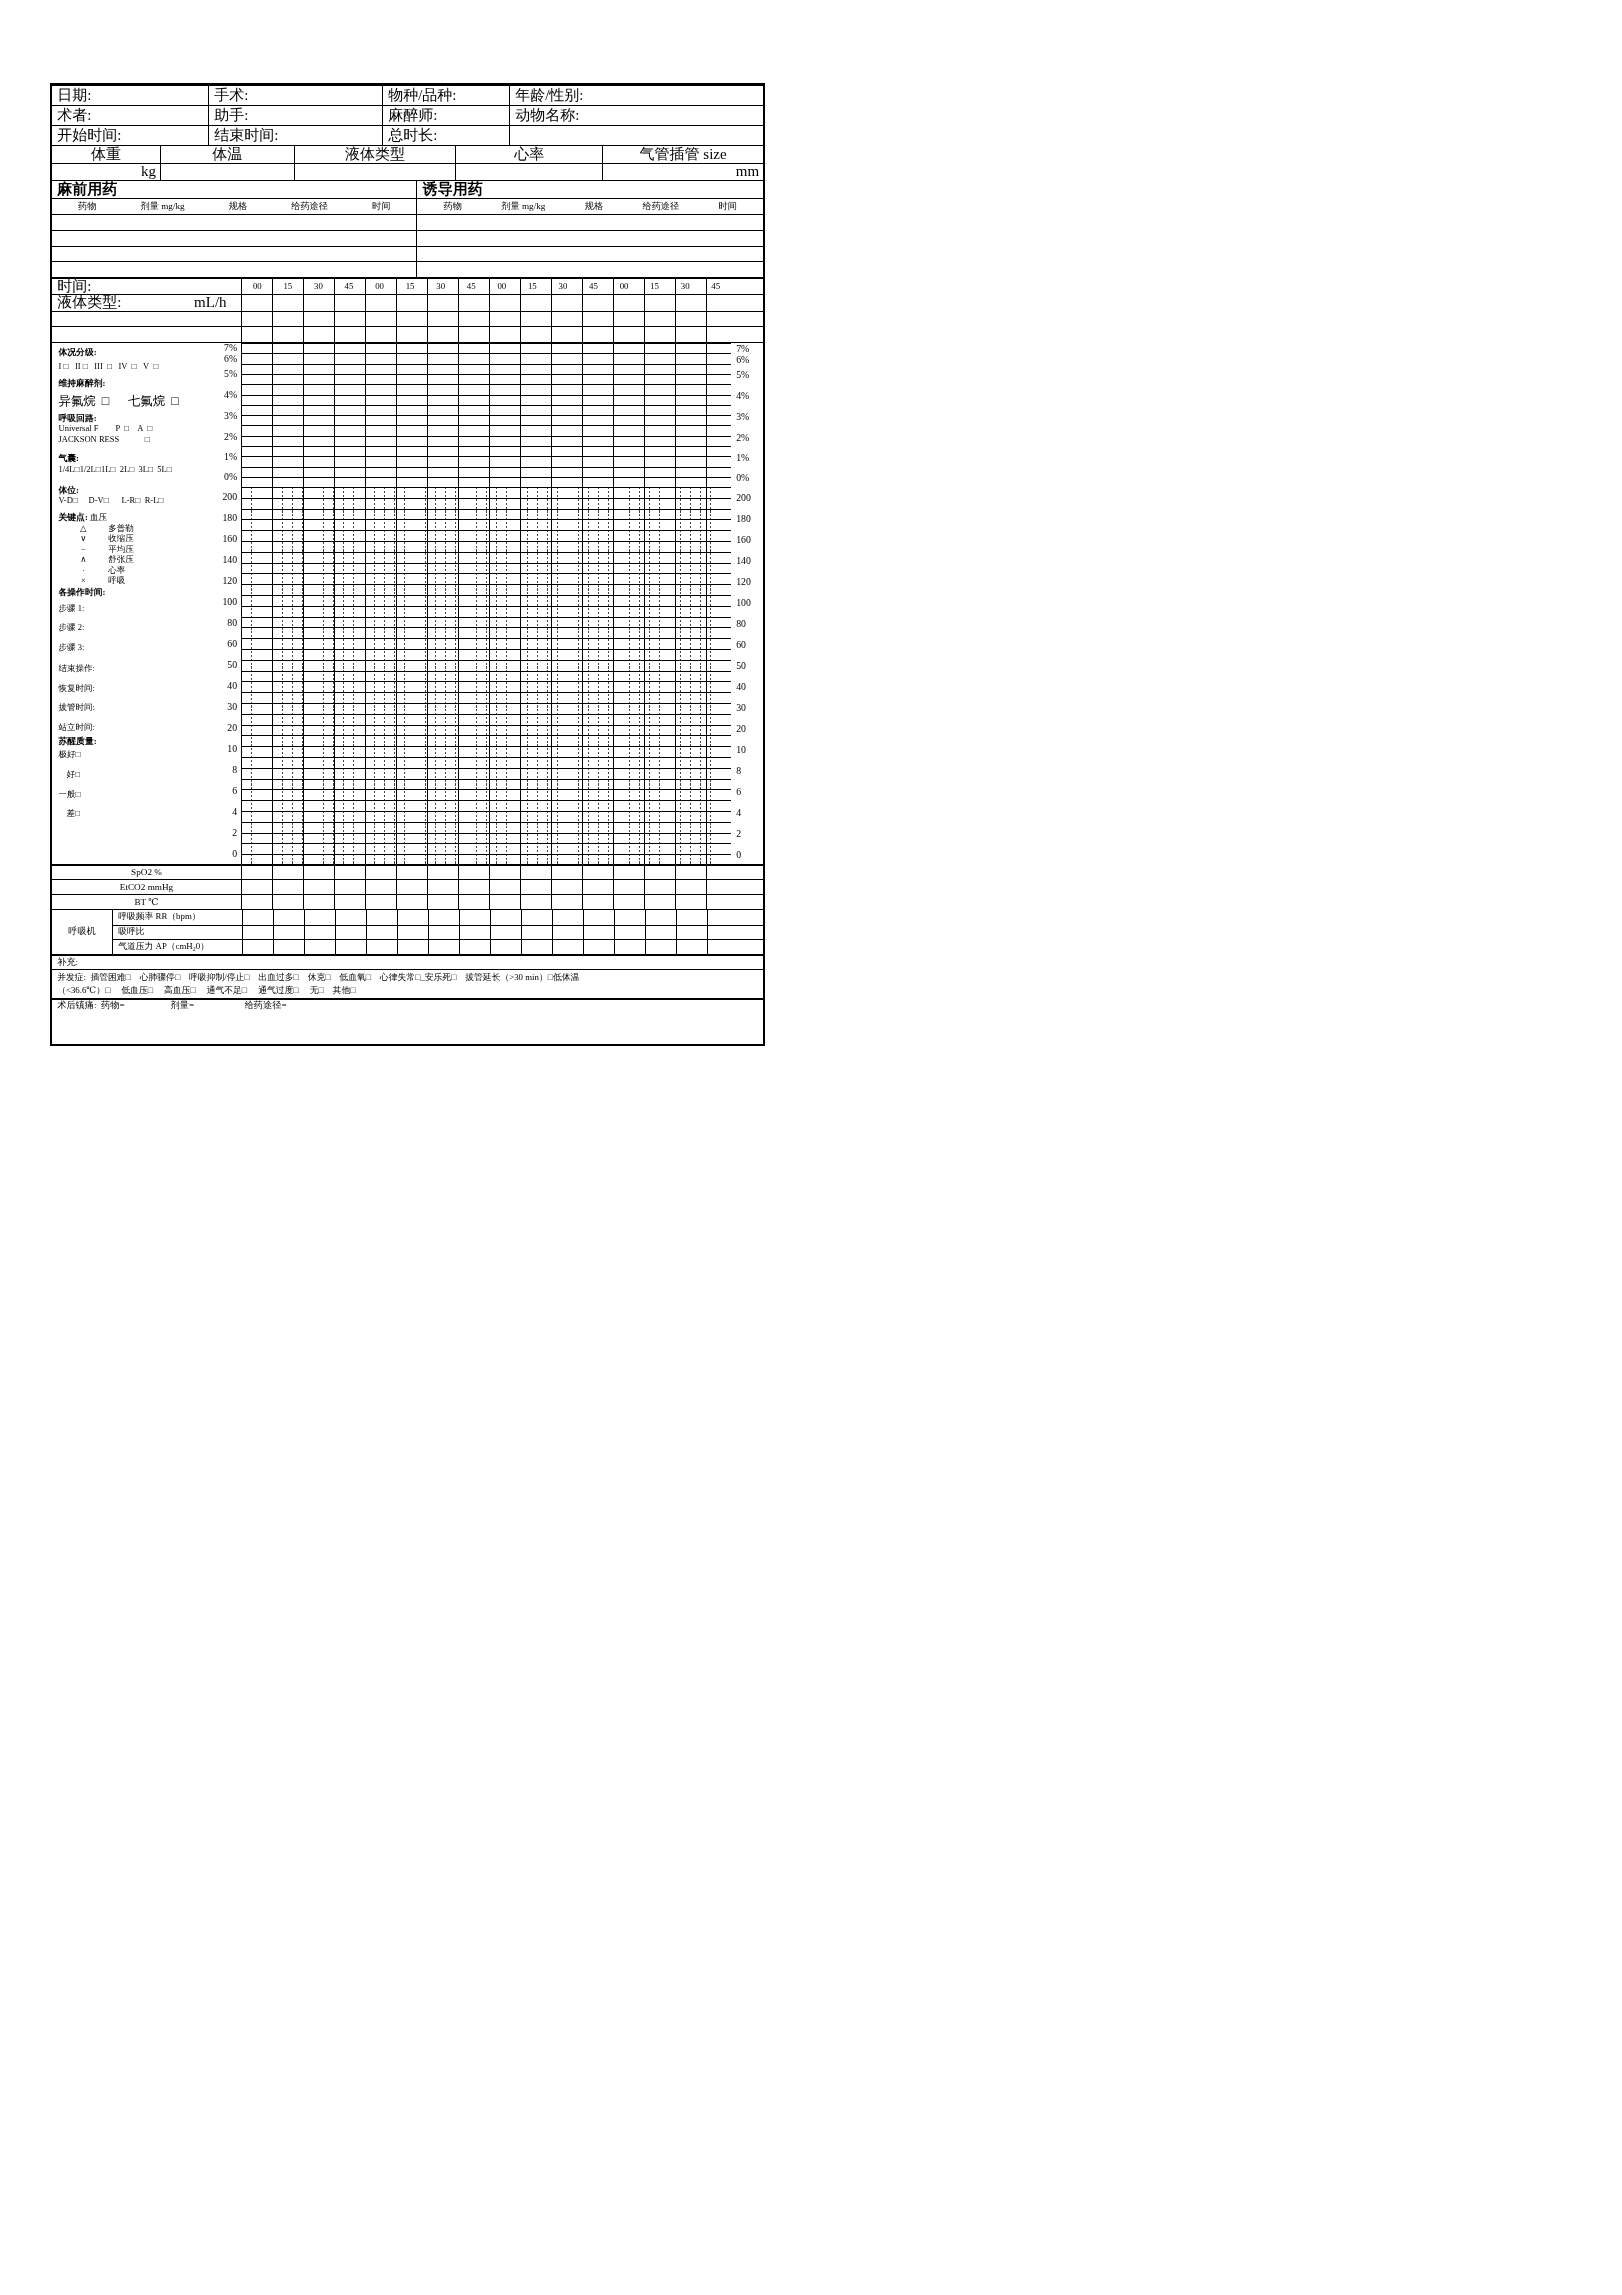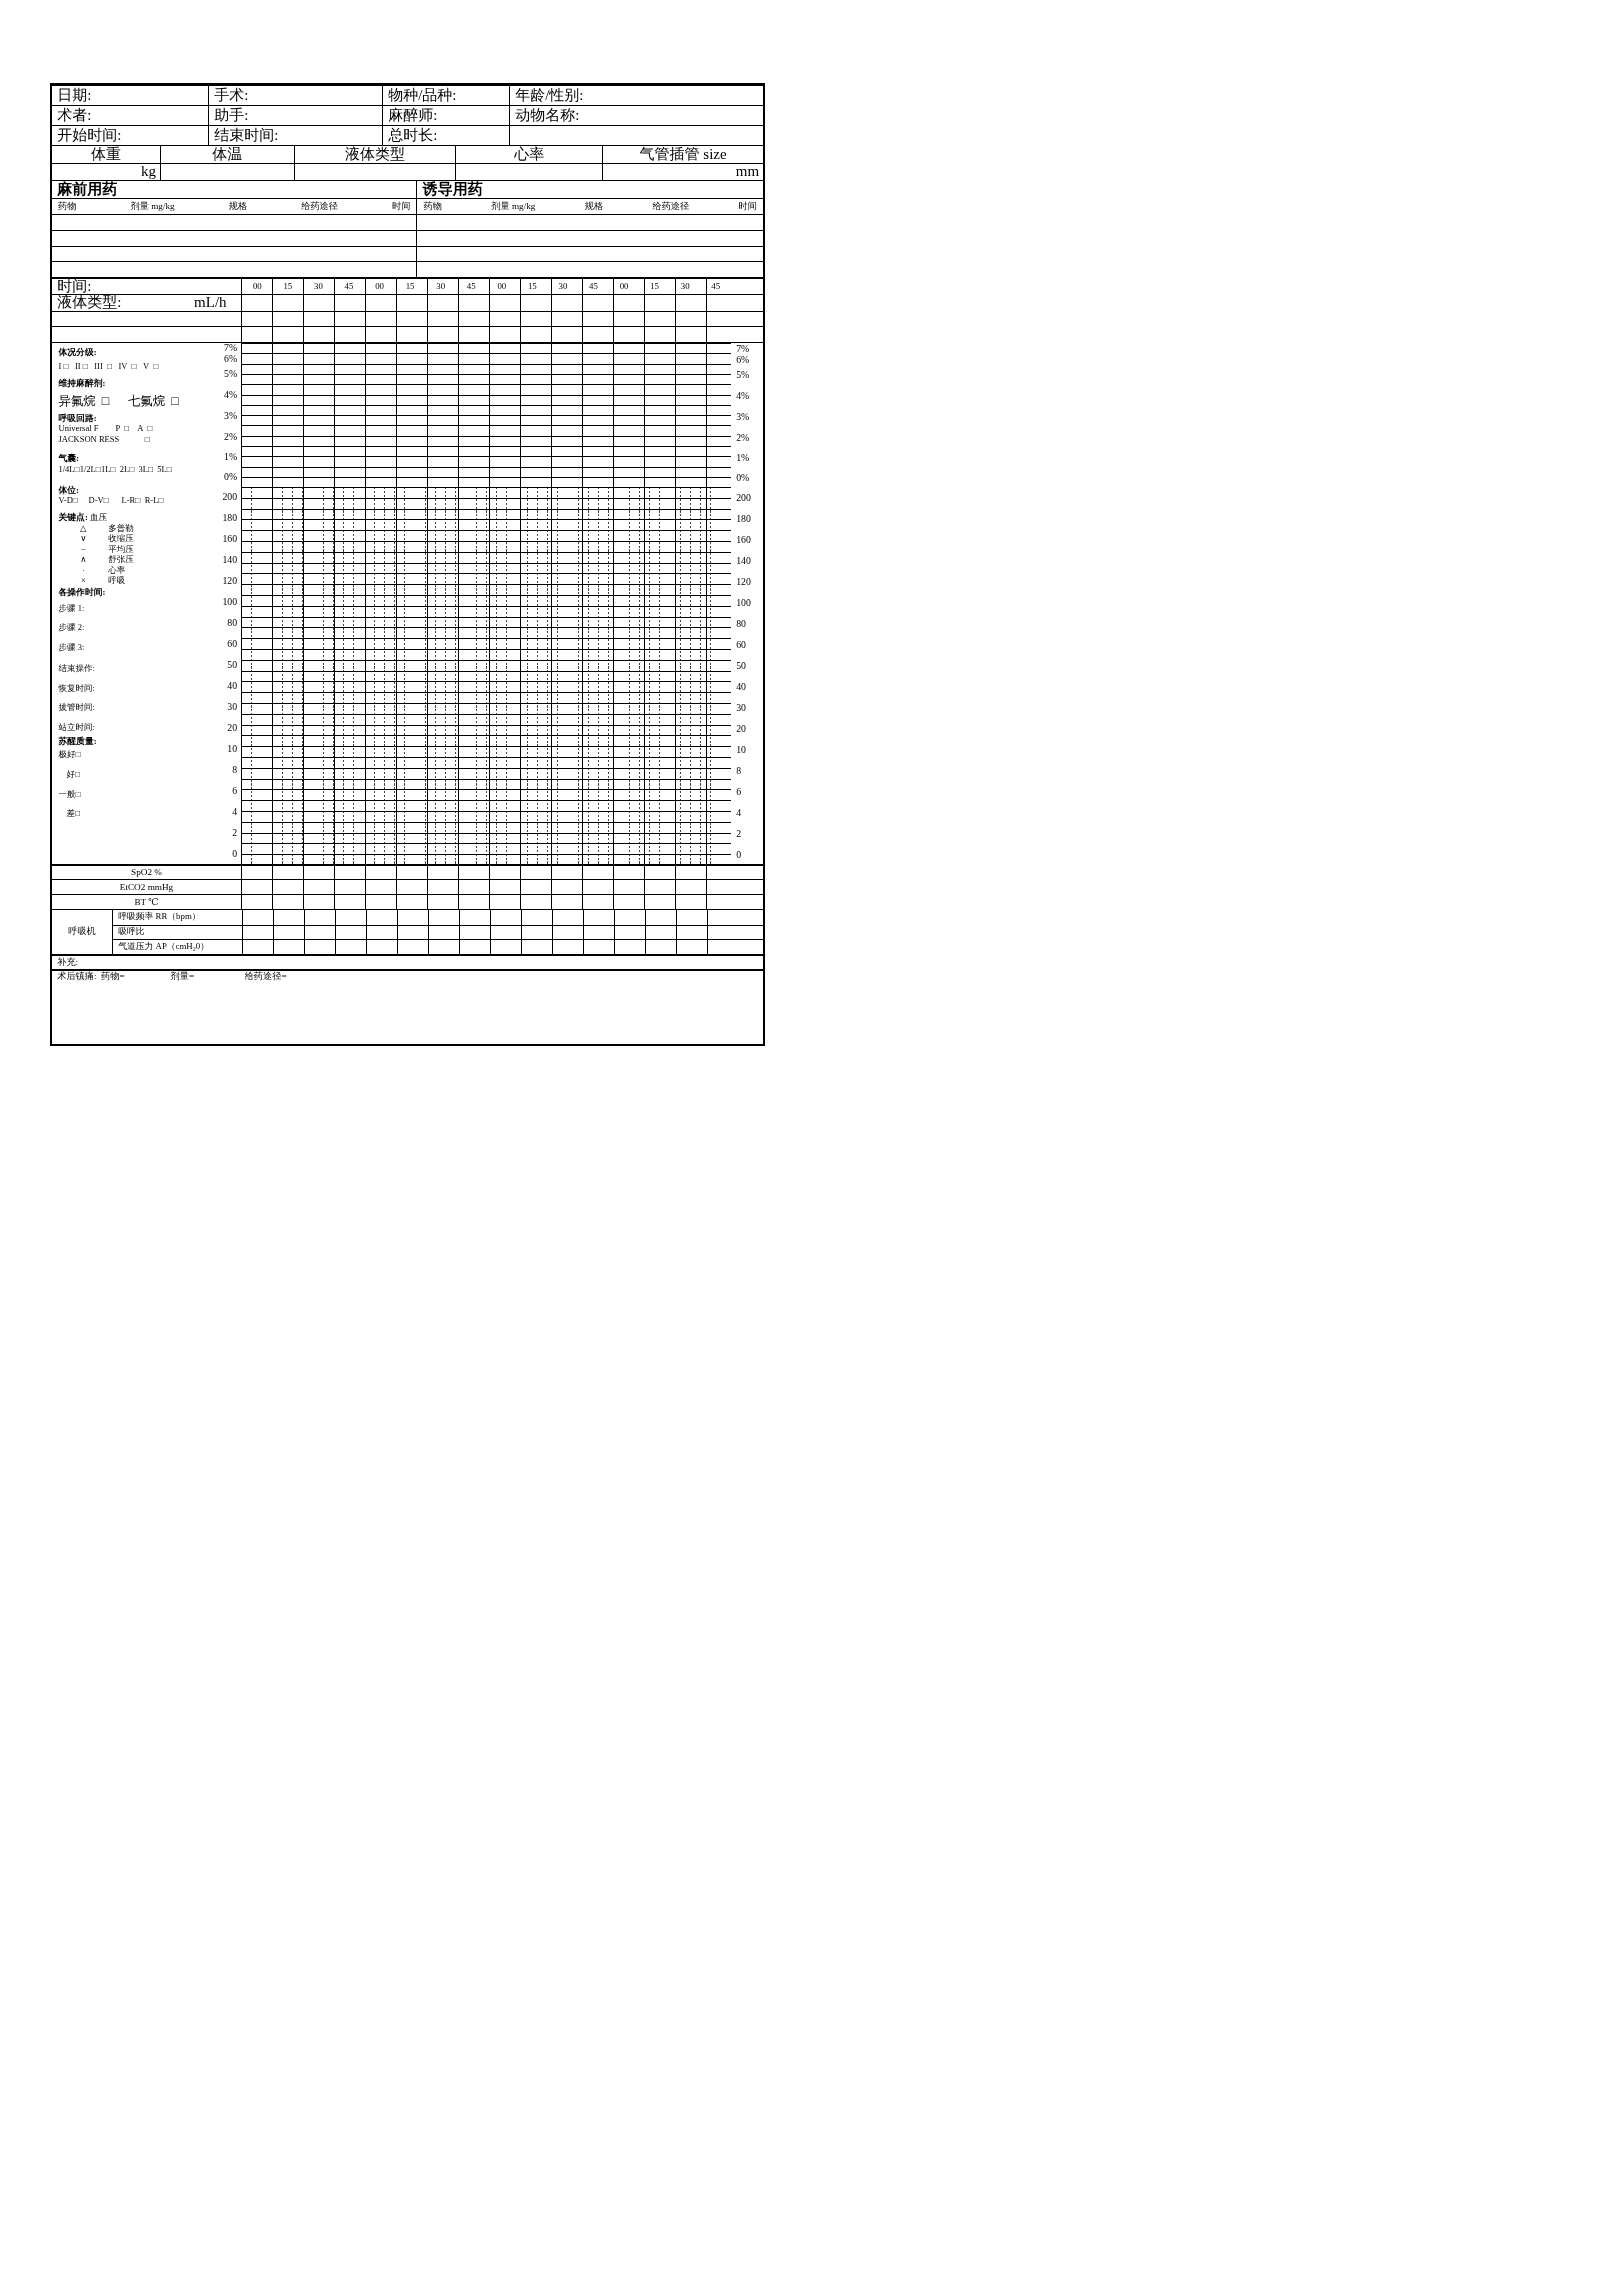--- a/index.html
+++ b/index.html
@@ -17,21 +17,21 @@
   .center { justify-content:center; }
   .prewrap { white-space:pre-wrap; }
   .title-row { display:flex; align-items:center; justify-content:center; }
   .title-text { font-size:17.7px; font-weight:bold; letter-spacing:2px; }
   .fs15 { font-size:15px; } .fs14 { font-size:9.2px; }
   .w240{width:157px} .w266{width:174px} .w194{width:127px} .w387{width:253px}
   .w167{width:109px} .w205{width:134px} .w247{width:162px} .w224{width:147px} .w244{width:160px}
   .w559{width:366px} .w528{width:346px}
   .bold { font-weight:bold; }
   .unit-right { justify-content:flex-end; padding-right:3.9px; }
-  .medhead-cell { display:flex; justify-content:space-between; align-items:center; padding:0 6px; height:100%; border-right:1.3px solid #000; font-size:9.2px; }
+  .medhead-cell { display:flex; justify-content:space-between; align-items:center; padding:0 26px; height:100%; border-right:1.3px solid #000; font-size:9.2px; }
   .medhead-cell.last { border-right:none; }
   
   .colstrip { width:489px; height:100%;
     background:repeating-linear-gradient(to right, transparent 0 30px, #000 30px 31px); }
   .endcell { width:31px; height:100%; }
   .labelcell { width:190px; height:100%; border-right:1.3px solid #000; display:flex; align-items:center; overflow:hidden; }
   .ticks { display:flex; }
   .ticks span { width:31px; text-align:center; font-size:8.8px; line-height:15.7px; display:inline-block; }
   
   .chart-row { height:522px; }
@@ -359,18 +359,24 @@
         <div class="ventlabel">气道压力 AP（cmH₂0）</div>
         <div class="colstrip"></div>
         <div class="endcell"></div>
       </div>
     </div>
   </div>
 
   <div class="row h23 bt3">
     <div class="fullcell fs14">补充:</div>
   </div>
+  <div class="row h44">
+    <div class="fullcell comp-cell pl8">
+      <span class="prewrap">并发症:  插管困难□    心肺骤停□    呼吸抑制/停止□    出血过多□    休克□    低血氧□    心律失常□_安乐死□    拔管延长（&gt;30 min）□低体温</span>
+      <span class="prewrap">（&lt;36.6℃）□     低血压□     高血压□     通气不足□     通气过度□     无□    其他□</span>
+    </div>
+  </div>
   <div class="row h21 bt3">
     <div class="fullcell prewrap fs14">术后镇痛:  药物=                    剂量=                      给药途径=</div>
   </div>
 
 </div>
 
 
 </body></html>

